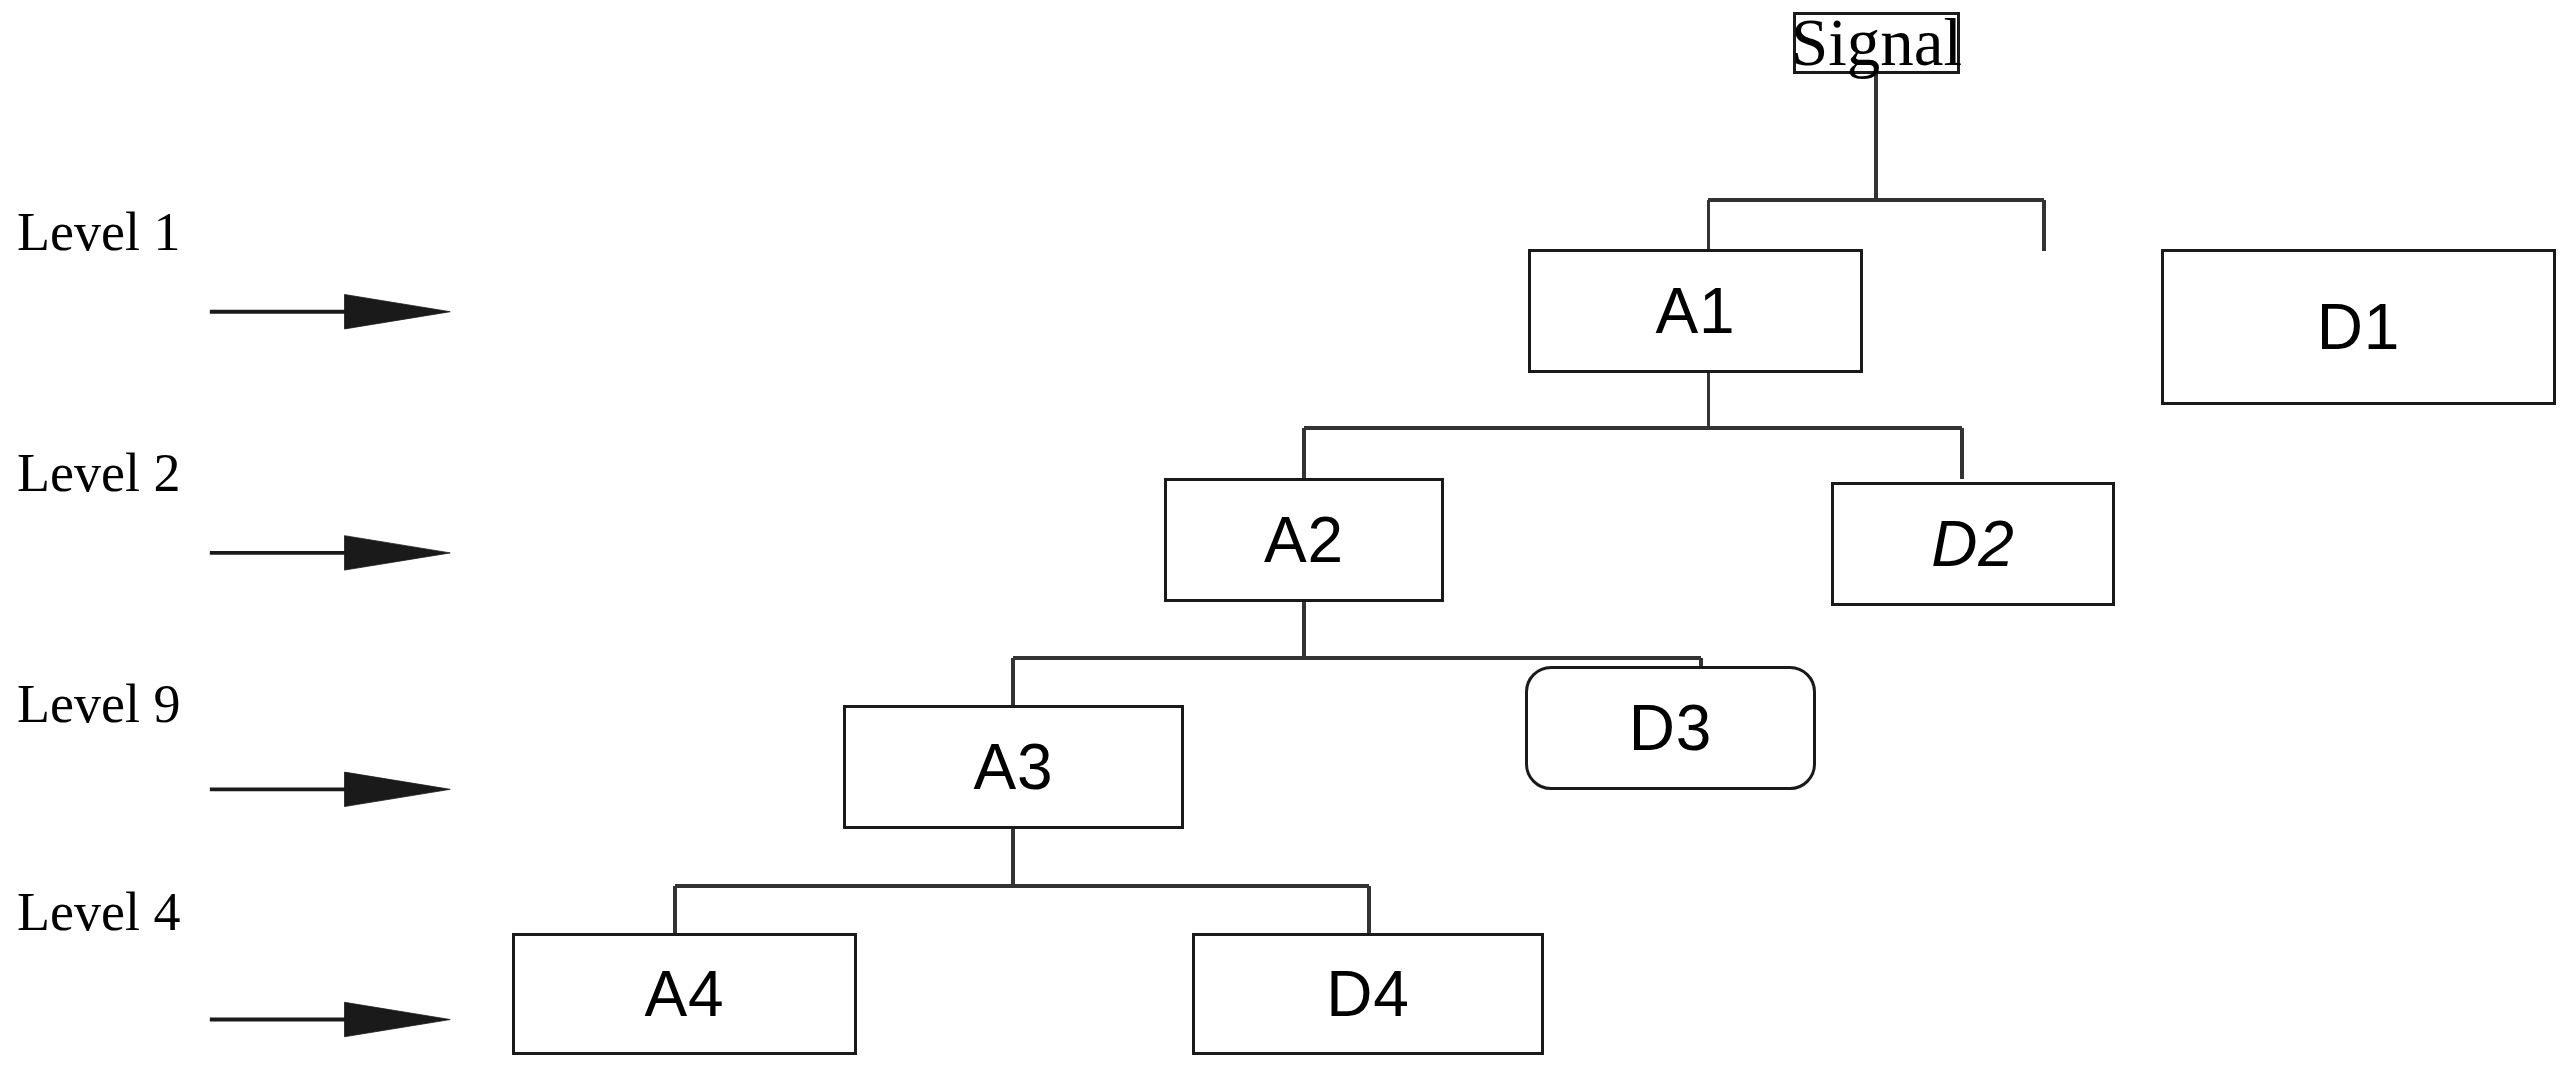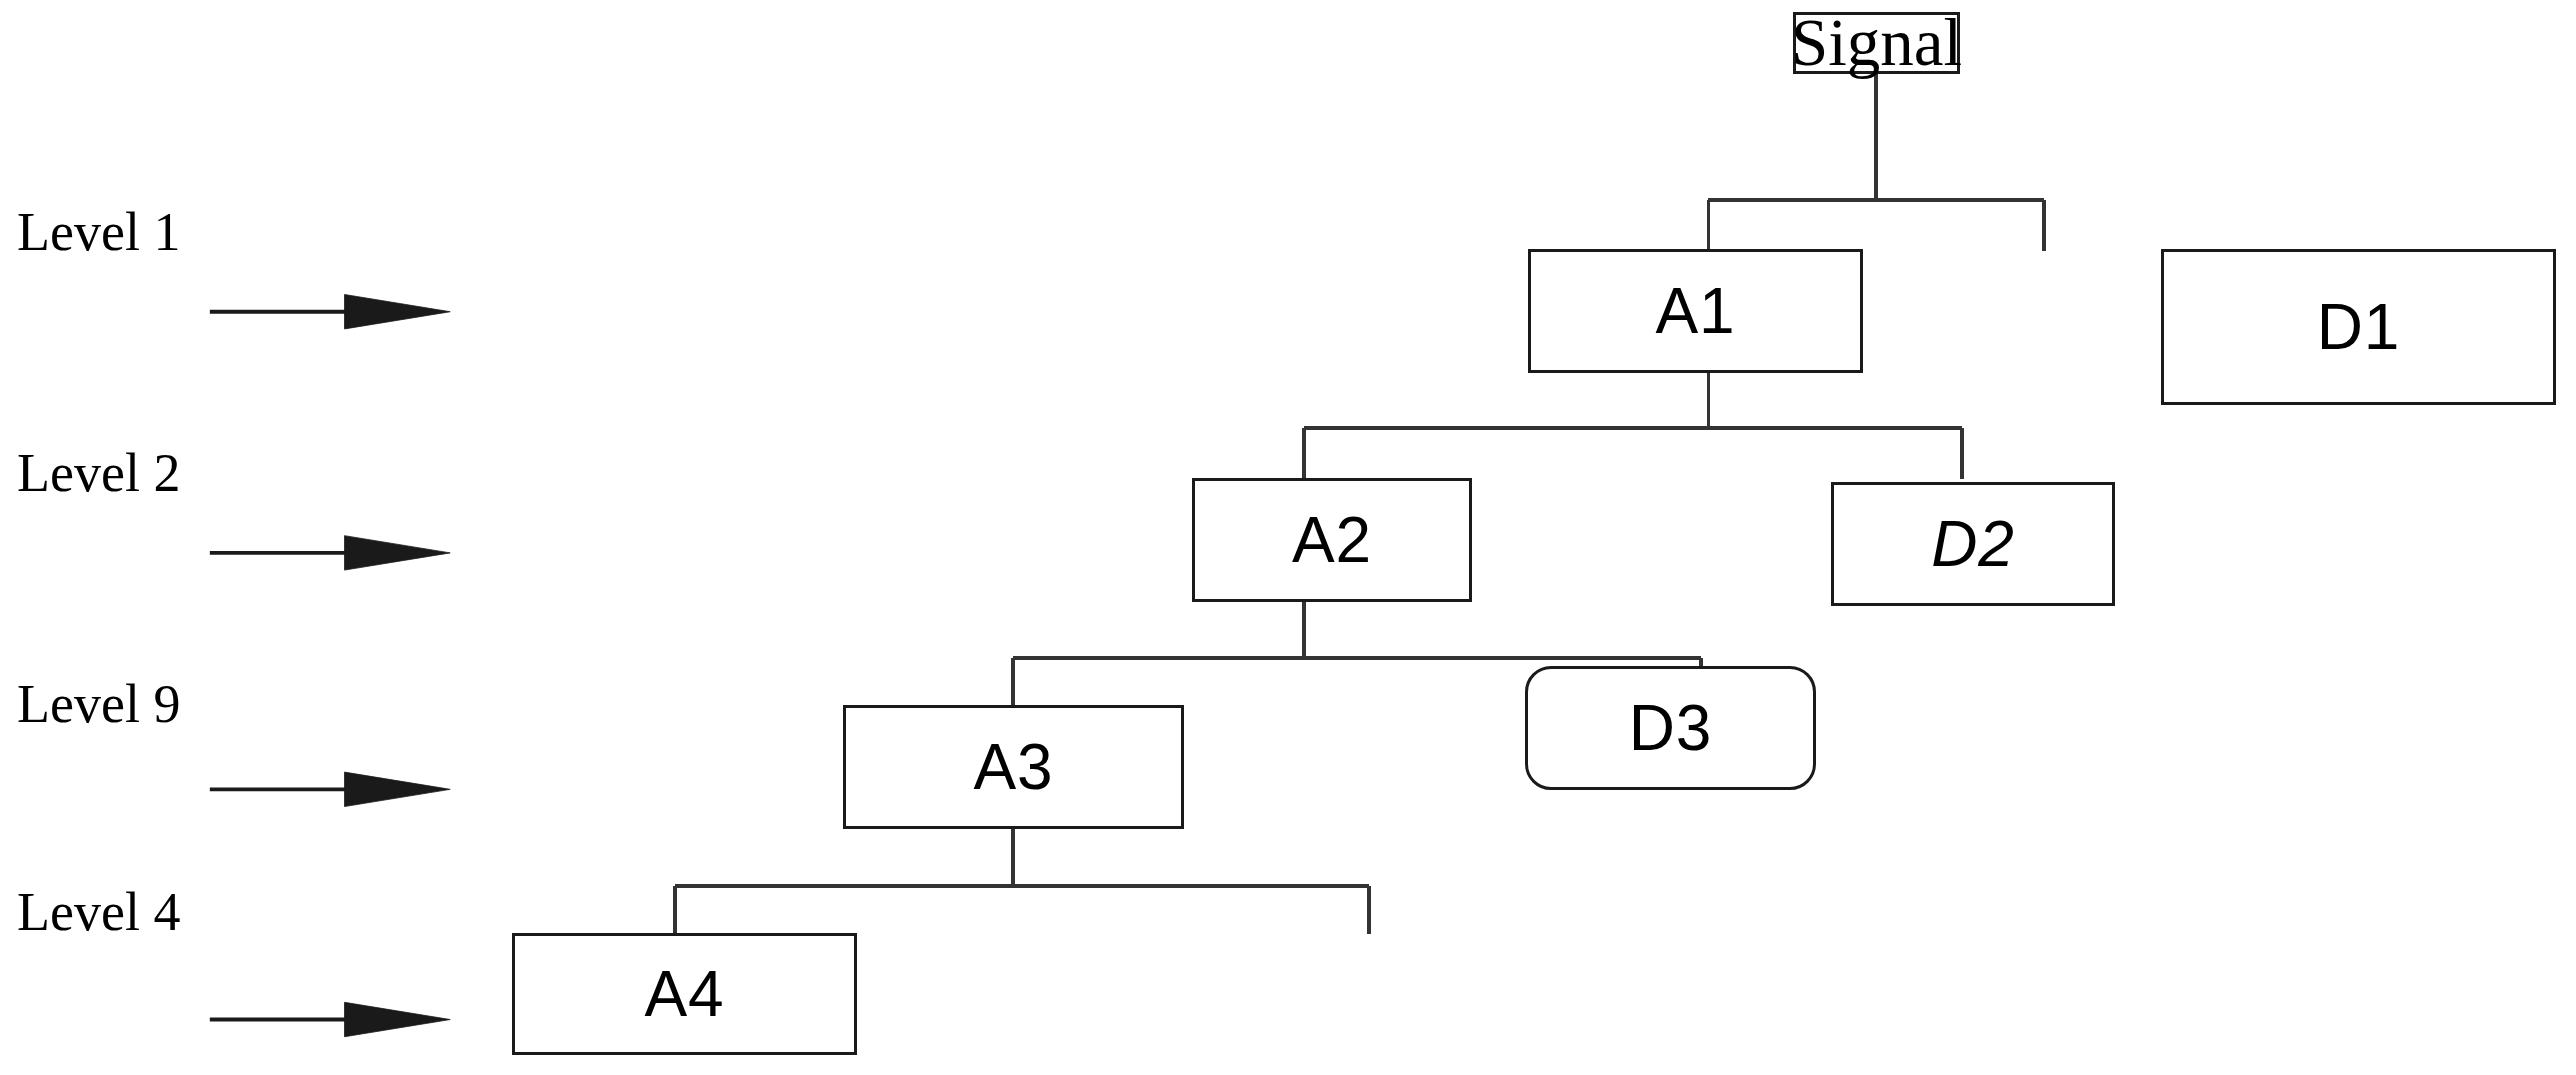--- a/index.html
+++ b/index.html
@@ -106,22 +106,23 @@
   <div class="level-label" style="left:17px; top:205px;">Level 1</div>
   <div class="level-label" style="left:17px; top:446px;">Level 2</div>
   <div class="level-label" style="left:17px; top:677px;">Level 9</div>
   <div class="level-label" style="left:17px; top:885px;">Level 4</div>
 
   <div class="node-box serif" style="left:1793px; top:11.7px; width:167px; height:62px;">Signal</div>
 
   <div class="node-box sans" style="left:1528px; top:249px; width:335px; height:124px;">A1</div>
   <div class="node-box sans" style="left:2161px; top:249px; width:395px; height:156px;">D1</div>
 
-  <div class="node-box sans" style="left:1164px; top:478px; width:280px; height:124px;margin-left:28px;">A2</div>
+  <div class="node-box sans" style="left:1164px; top:478px; width:280px; height:124px;">A2</div>
   <div class="node-box sans" style="left:1831px; top:482px; width:284px; height:124px;font-style:italic;">D2</div>
 
   <div class="node-box sans" style="left:843px; top:705px; width:341px; height:124px;">A3</div>
   <div class="node-box sans" style="left:1525px; top:666px; width:291px; height:124px;border-radius:26px;">D3</div>
 
   <div class="node-box sans" style="left:512px; top:933px; width:345px; height:122px;">A4</div>
+  <div class="node-box sans" style="left:1192px; top:933px; width:352px; height:122px;">D4</div>
 
 </div>
 
 
 </body></html>

